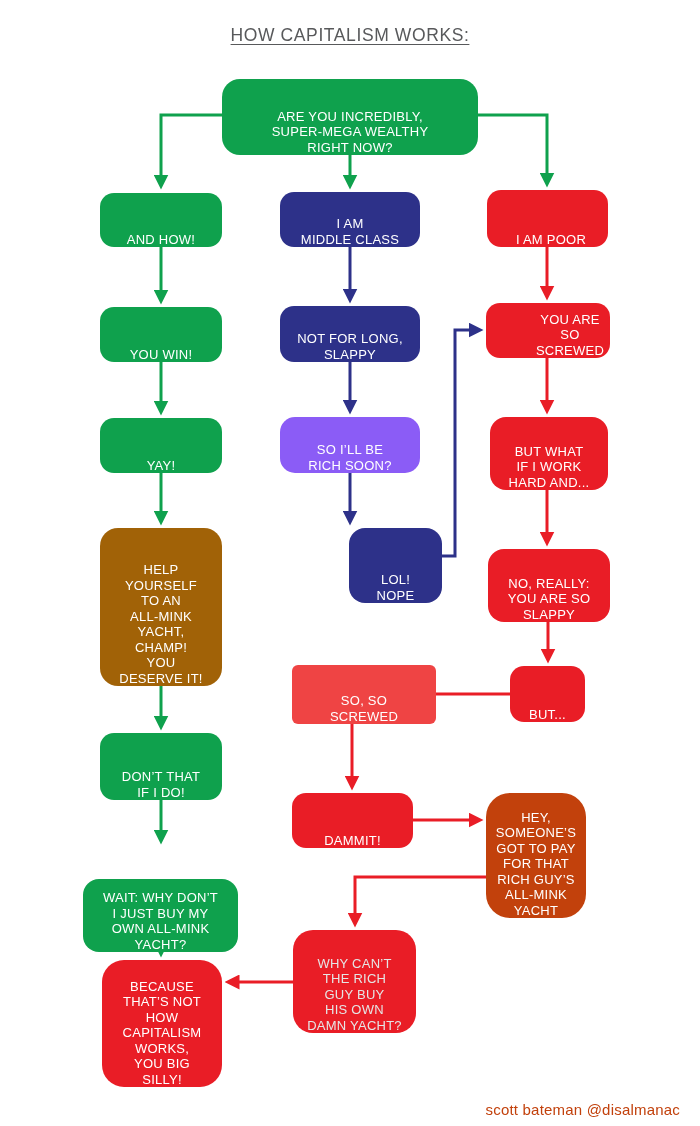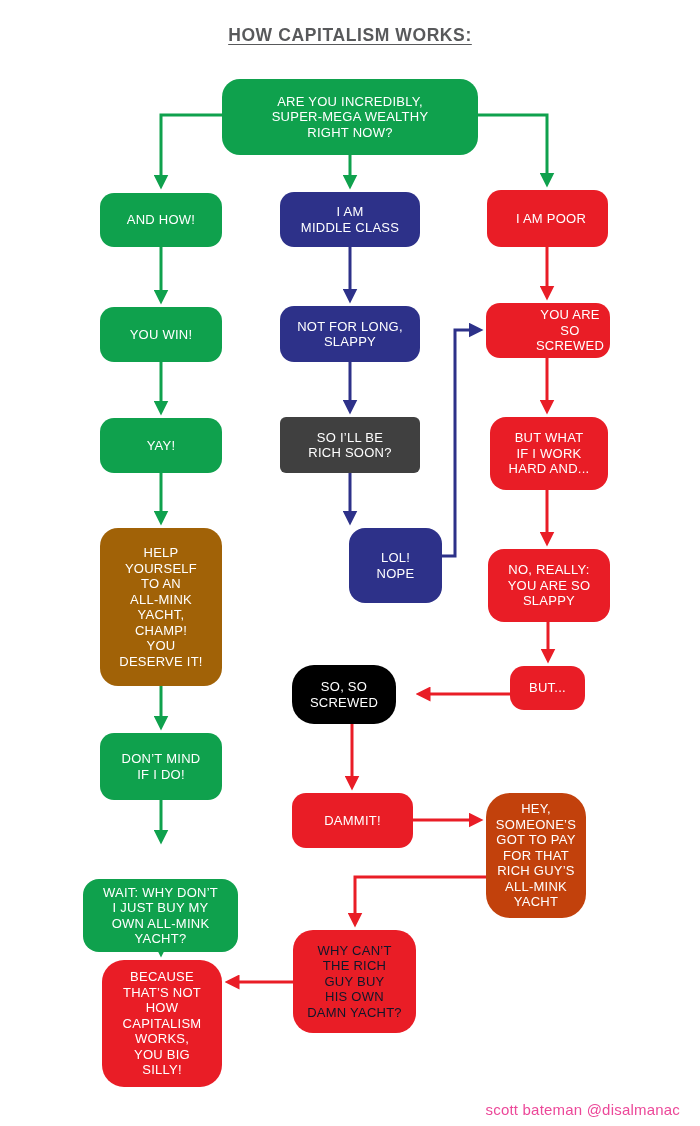--- a/index.html
+++ b/index.html
@@ -31,21 +31,21 @@
   .edges-svg {
     position: absolute;
     top: 0;
     left: 0;
     width: 700px;
     height: 1126px;
   }
   .node {
     position: absolute;
     display: flex;
-    align-items: center;
+    align-items: flex-end;
     justify-content: center;
     box-sizing: border-box;
   }
   .node span {
     color: #ffffff;
     font-size: 13px;
     line-height: 15.5px;
     letter-spacing: 0.25px;
     text-align: center;
     white-space: pre-line;
@@ -56,21 +56,21 @@
     right: 20px;
     font-size: 15px;
     color: #6D6E71;
     letter-spacing: 0.2px;
   }
 </style>
 </head>
 <body>
 
 <div class="canvas">
-  <div class="page-title" style="color: rgb(88, 89, 91); font-weight: bold;">HOW CAPITALISM WORKS:</div>
+  <div class="page-title" style="color: rgb(88, 89, 91);">HOW CAPITALISM WORKS:</div>
   <svg class="edges-svg" width="700" height="1126" viewBox="0 0 700 1126" xmlns="http://www.w3.org/2000/svg">
       <defs>
         <marker id="arrow-green" viewBox="0 0 10 10" refX="7" refY="5" markerWidth="5" markerHeight="5" orient="auto">
           <path d="M0,0 L10,5 L0,10 z" fill="#0FA14D"></path>
         </marker>
         <marker id="arrow-blue" viewBox="0 0 10 10" refX="7" refY="5" markerWidth="5" markerHeight="5" orient="auto">
           <path d="M0,0 L10,5 L0,10 z" fill="#2D3189"></path>
         </marker>
         <marker id="arrow-red" viewBox="0 0 10 10" refX="7" refY="5" markerWidth="5" markerHeight="5" orient="auto">
           <path d="M0,0 L10,5 L0,10 z" fill="#E91D26"></path>
@@ -118,21 +118,21 @@
         <span style="color: rgb(255, 255, 255);">HELP
 YOURSELF
 TO AN
 ALL-MINK
 YACHT,
 CHAMP!
 YOU
 DESERVE IT!</span>
       </div>
       <div class="node" style="left: 100px; top: 733px; width: 122px; height: 67px; border-radius: 14px; background: rgb(15, 161, 77);">
-        <span style="color: rgb(255, 255, 255);">DON’T MIND
+        <span style="color: rgb(255, 255, 255);">DON’T THAT
 IF I DO!</span>
       </div>
       <div class="node" style="left: 83px; top: 847px; width: 155px; height: 73px; border-radius: 16px; background: rgb(15, 161, 77); margin-top: 32px;">
         <span style="color: rgb(255, 255, 255);">WAIT: WHY DON’T
 I JUST BUY MY
 OWN ALL-MINK
 YACHT?</span>
       </div>
       <div class="node" style="left: 102px; top: 960px; width: 120px; height: 127px; border-radius: 22px; background: rgb(233, 29, 38);">
         <span style="color: rgb(255, 255, 255);">BECAUSE
@@ -144,21 +144,21 @@
 SILLY!</span>
       </div>
       <div class="node" style="left: 280px; top: 192px; width: 140px; height: 55px; border-radius: 14px; background: rgb(45, 49, 137);">
         <span style="color: rgb(255, 255, 255);">I AM
 MIDDLE CLASS</span>
       </div>
       <div class="node" style="left: 280px; top: 306px; width: 140px; height: 56px; border-radius: 14px; background: rgb(45, 49, 137);">
         <span style="color: rgb(255, 255, 255);">NOT FOR LONG,
 SLAPPY</span>
       </div>
-      <div class="node" style="left: 280px; top: 417px; width: 140px; height: 56px; border-radius: 6px; background: #404040;">
+      <div class="node" style="left: 280px; top: 417px; width: 140px; height: 56px; border-radius: 15px; background: #8b5cf6;">
         <span style="color: rgb(255, 255, 255);">SO I’LL BE
 RICH SOON?</span>
       </div>
       <div class="node" style="left: 304px; top: 528px; width: 93px; height: 75px; border-radius: 16px; background: rgb(45, 49, 137); margin-left: 45px;">
         <span style="color: rgb(255, 255, 255);">LOL!
 NOPE</span>
       </div>
       <div class="node" style="left: 487px; top: 190px; width: 121px; height: 57px; border-radius: 14px; background: rgb(233, 29, 38); padding-left: 7px;">
         <span style="color: rgb(255, 255, 255);">I AM POOR</span>
       </div>
@@ -169,41 +169,41 @@
       <div class="node" style="left: 490px; top: 417px; width: 118px; height: 73px; border-radius: 16px; background: rgb(233, 29, 38);">
         <span style="color: rgb(255, 255, 255);">BUT WHAT
 IF I WORK
 HARD AND...</span>
       </div>
       <div class="node" style="left: 488px; top: 549px; width: 122px; height: 73px; border-radius: 16px; background: rgb(233, 29, 38);">
         <span style="color: rgb(255, 255, 255);">NO, REALLY:
 YOU ARE SO
 SLAPPY</span>
       </div>
-      <div class="node" style="left: 510px; top: 666px; width: 75px; height: 44px; border-radius: 14px; background: rgb(233, 29, 38);">
+      <div class="node" style="left: 510px; top: 666px; width: 75px; height: 56px; border-radius: 14px; background: rgb(233, 29, 38);">
         <span style="color: rgb(255, 255, 255);">BUT...</span>
       </div>
-      <div class="node" style="left: 292px; top: 665px; width: 104px; height: 59px; border-radius: 22px; background: #000000;">
+      <div class="node" style="left: 292px; top: 665px; width: 144px; height: 59px; border-radius: 6px; background: #ef4444;">
         <span style="color: rgb(255, 255, 255);">SO, SO
 SCREWED</span>
       </div>
       <div class="node" style="left: 292px; top: 793px; width: 121px; height: 55px; border-radius: 14px; background: rgb(233, 29, 38);">
         <span style="color: rgb(255, 255, 255);">DAMMIT!</span>
       </div>
       <div class="node" style="left: 486px; top: 793px; width: 100px; height: 125px; border-radius: 24px; background: #c2410c;">
         <span style="color: rgb(255, 255, 255);">HEY,
 SOMEONE’S
 GOT TO PAY
 FOR THAT
 RICH GUY’S
 ALL-MINK
 YACHT</span>
       </div>
       <div class="node" style="left: 293px; top: 930px; width: 123px; height: 103px; border-radius: 20px; background: rgb(233, 29, 38);">
-        <span style="color: #0f172a;">WHY CAN’T
+        <span style="color: #e5e5e5;">WHY CAN’T
 THE RICH
 GUY BUY
 HIS OWN
 DAMN YACHT?</span>
       </div>
     </div>
-  <div class="signature" style="color: #ec4899;">scott bateman @disalmanac</div>
+  <div class="signature" style="color: #c2410c;">scott bateman @disalmanac</div>
 </div>
 
 </body></html>

